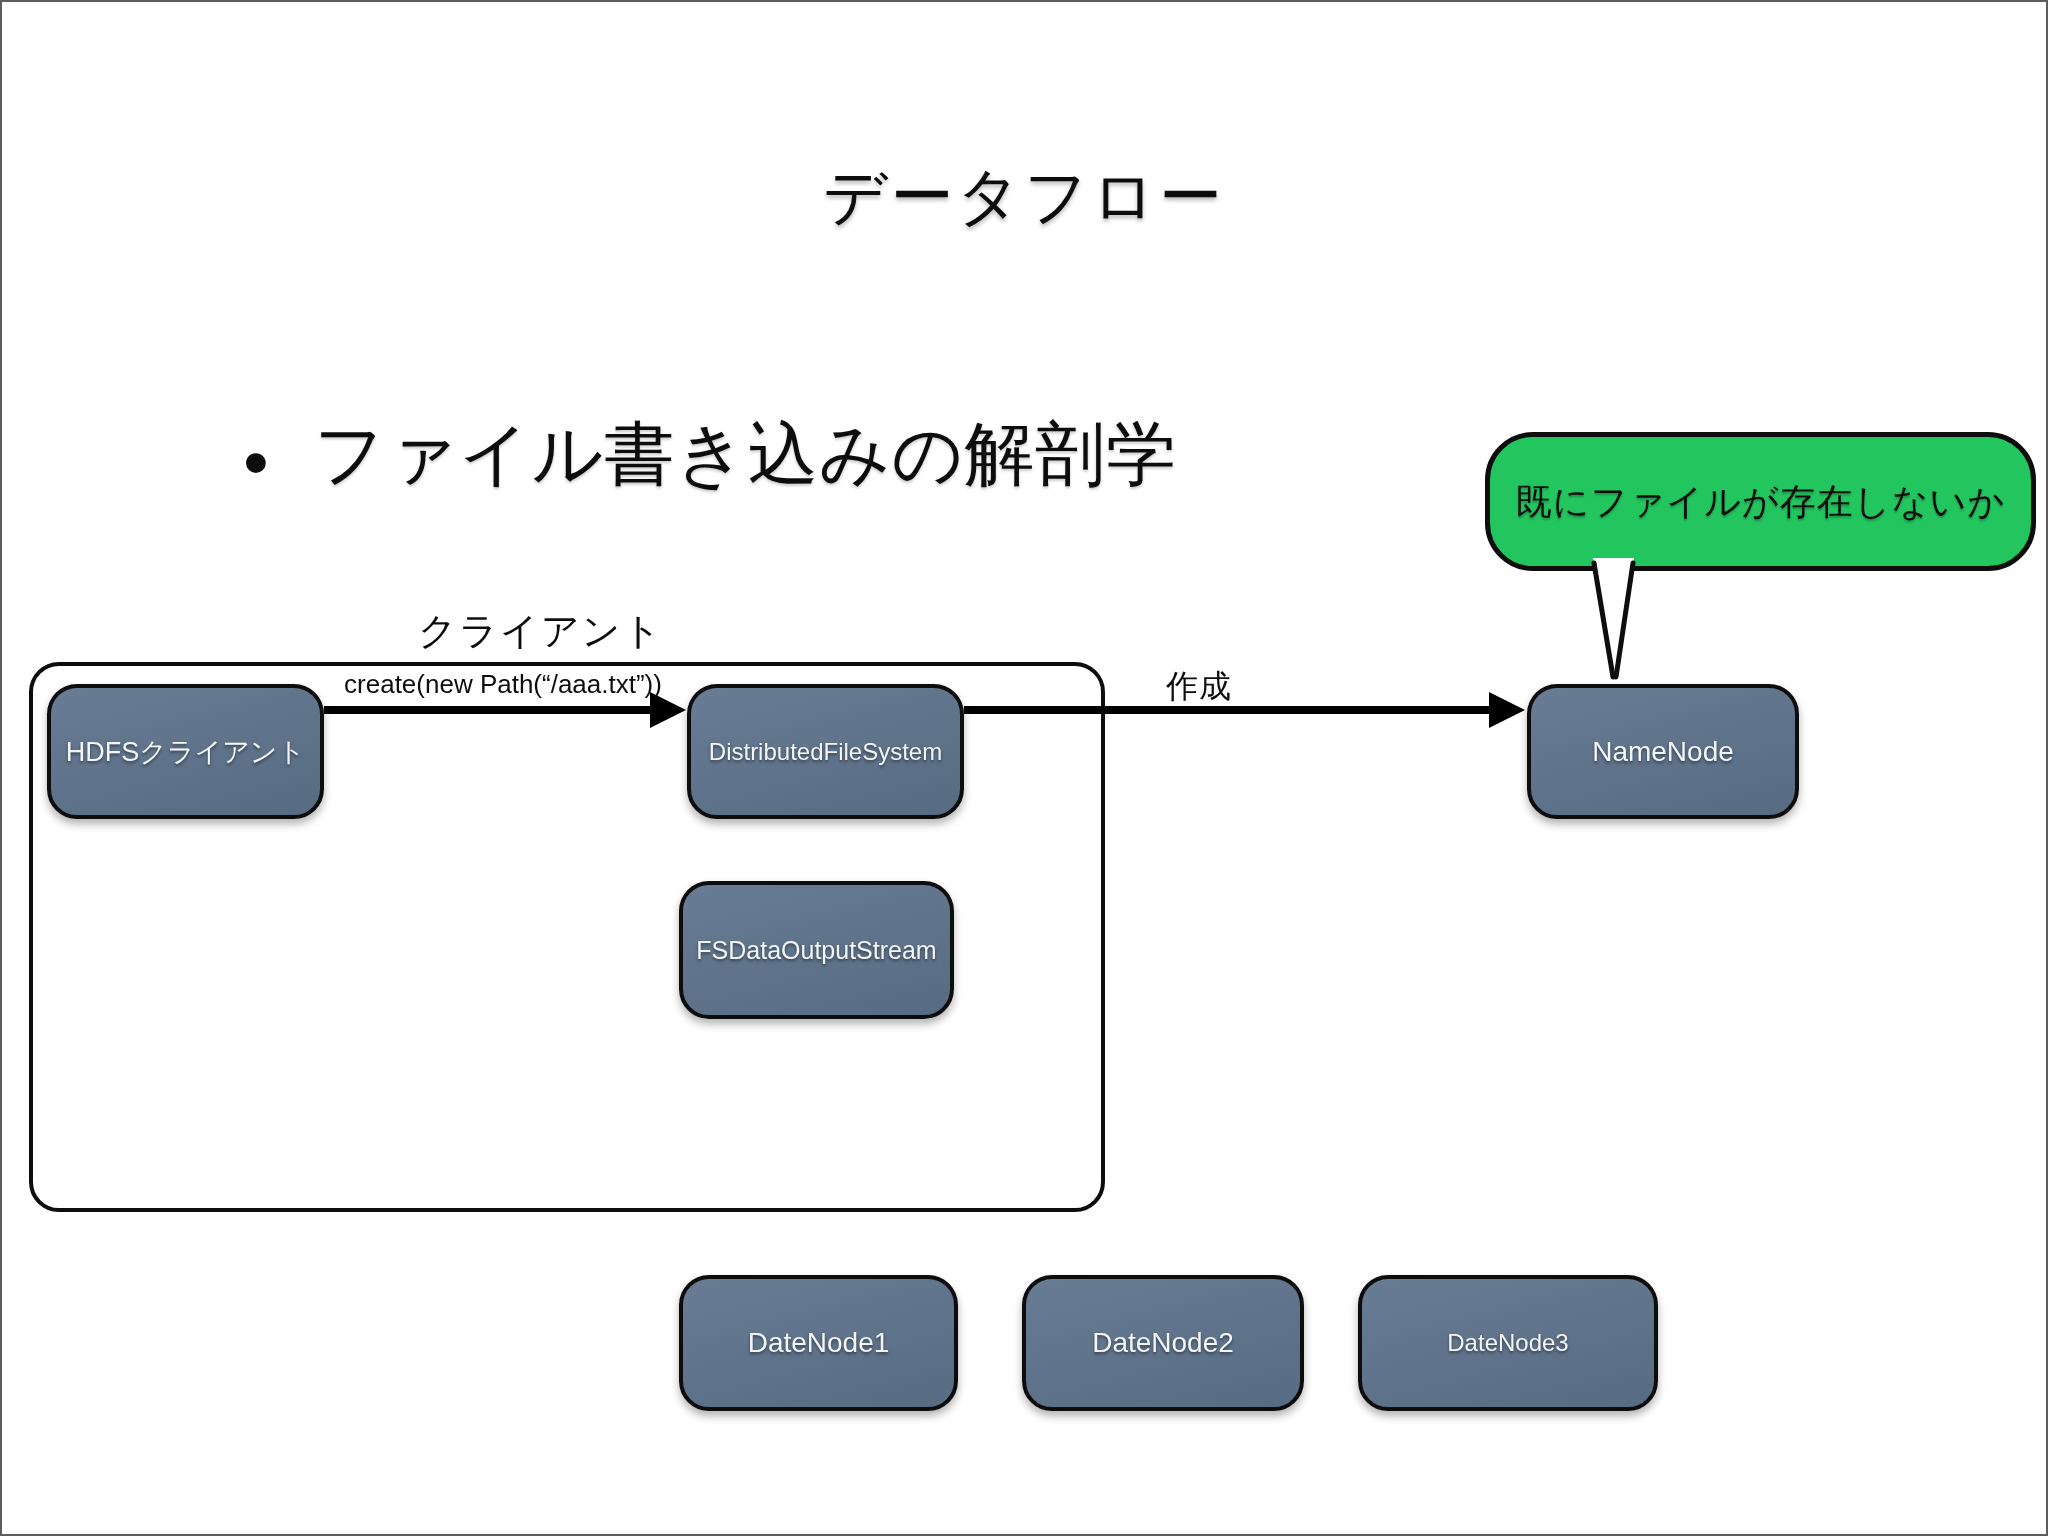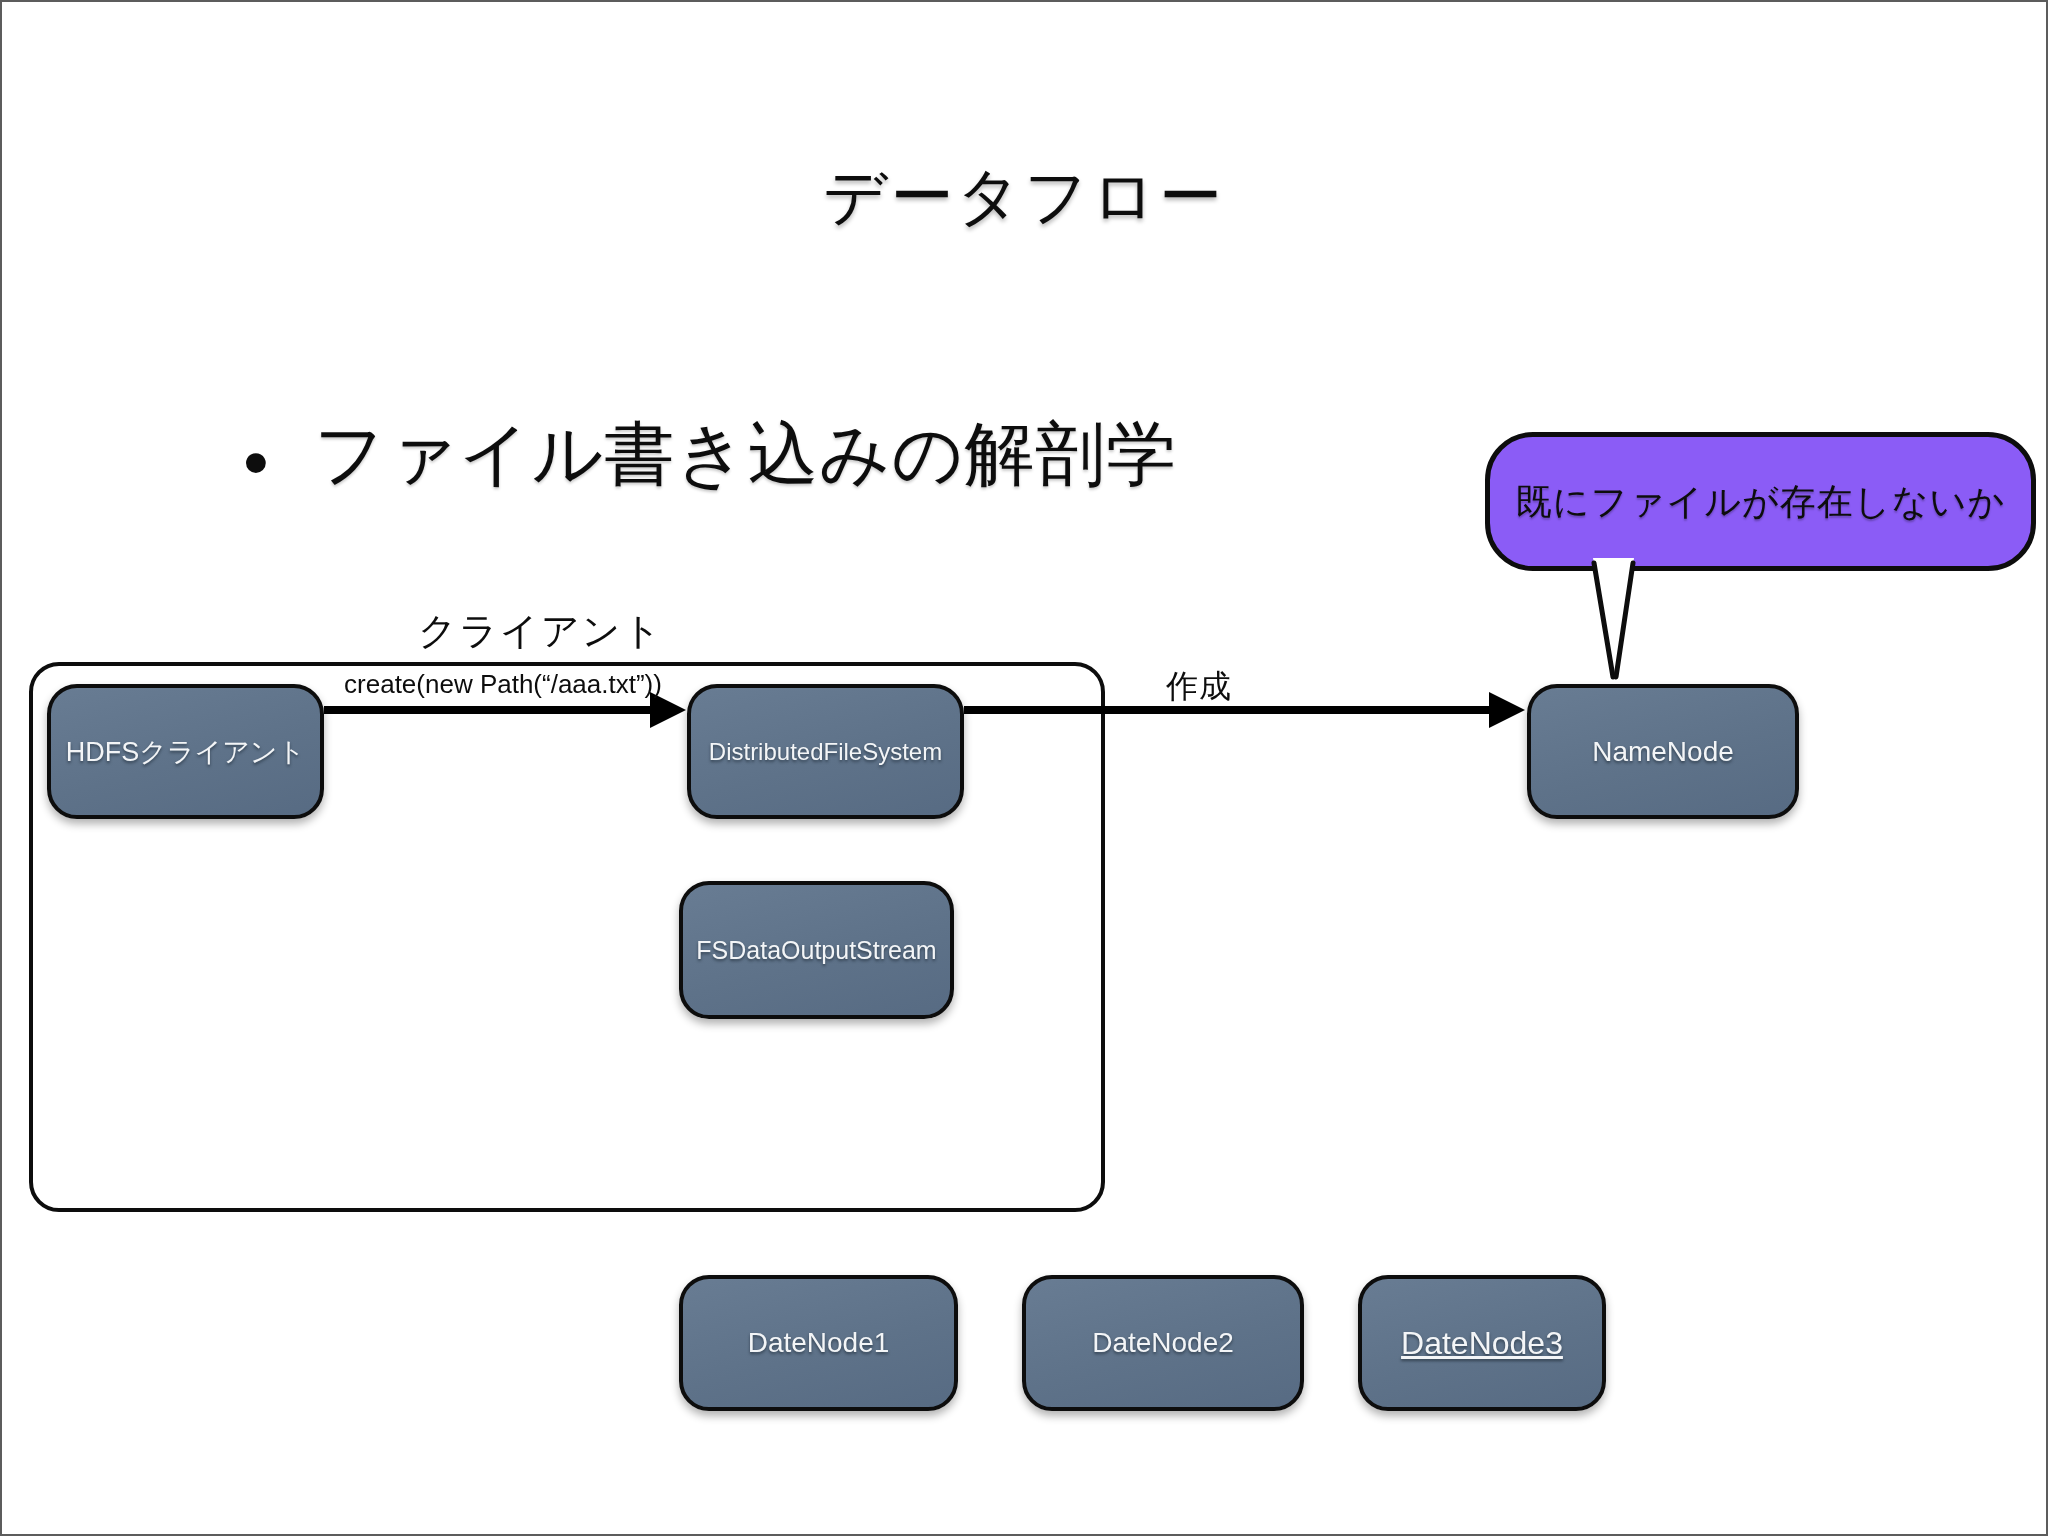--- a/index.html
+++ b/index.html
@@ -55,21 +55,21 @@
   }
 
   
   .callout {
     position: absolute;
     left: 1483px;
     top: 430px;
     width: 551px;
     height: 139px;
     box-sizing: border-box;
-    background: #8b5cf6;
+    background: #22c55e;
     border: 5px solid #0d0d0d;
     border-radius: 48px;
     display: flex;
     flex-direction: column;
     align-items: center;
     justify-content: center;
     gap: 5px;
     z-index: 1;
   }
   .callout-line {
@@ -154,21 +154,21 @@
     z-index: 3;
     box-shadow: 0 5px 9px rgba(0,0,0,0.30);
     text-shadow: 0 2px 3px rgba(15,25,35,0.55);
   }
   .node-hdfs-client          { left: 45px;   top: 682px;  width: 277px; height: 135px; font-size: 27px; }
   .node-dfs                  { left: 685px;  top: 682px;  width: 277px; height: 135px; font-size: 24px; }
   .node-namenode             { left: 1525px; top: 682px;  width: 272px; height: 135px; font-size: 28px; }
   .node-fsdos                { left: 677px;  top: 879px;  width: 275px; height: 138px; font-size: 25px; }
   .node-datenode1            { left: 677px;  top: 1273px; width: 279px; height: 136px; font-size: 28px; }
   .node-datenode2            { left: 1020px; top: 1273px; width: 282px; height: 136px; font-size: 28px; }
-  .node-datenode3            { left: 1356px; top: 1273px; width: 248px; height: 136px; font-size: 32px; text-decoration: underline; }
+  .node-datenode3            { left: 1356px; top: 1273px; width: 300px; height: 136px; font-size: 24px; }
 </style>
 </head>
 <body>
 
 <div class="slide">
 
   <div class="title">データフロー</div>
 
   <div class="bullet-row">
     <span class="bullet-dot">●</span>

